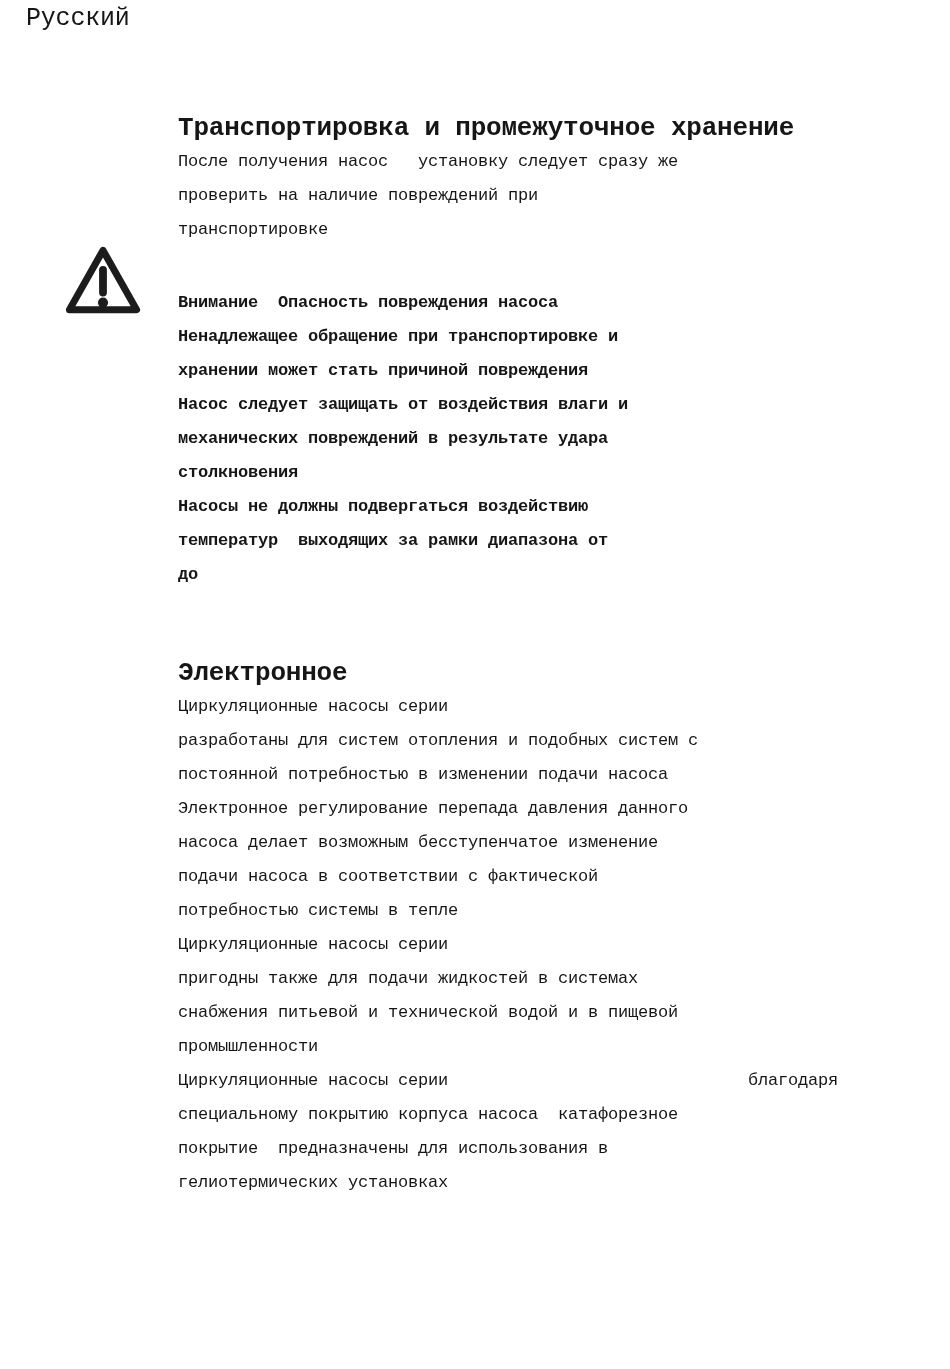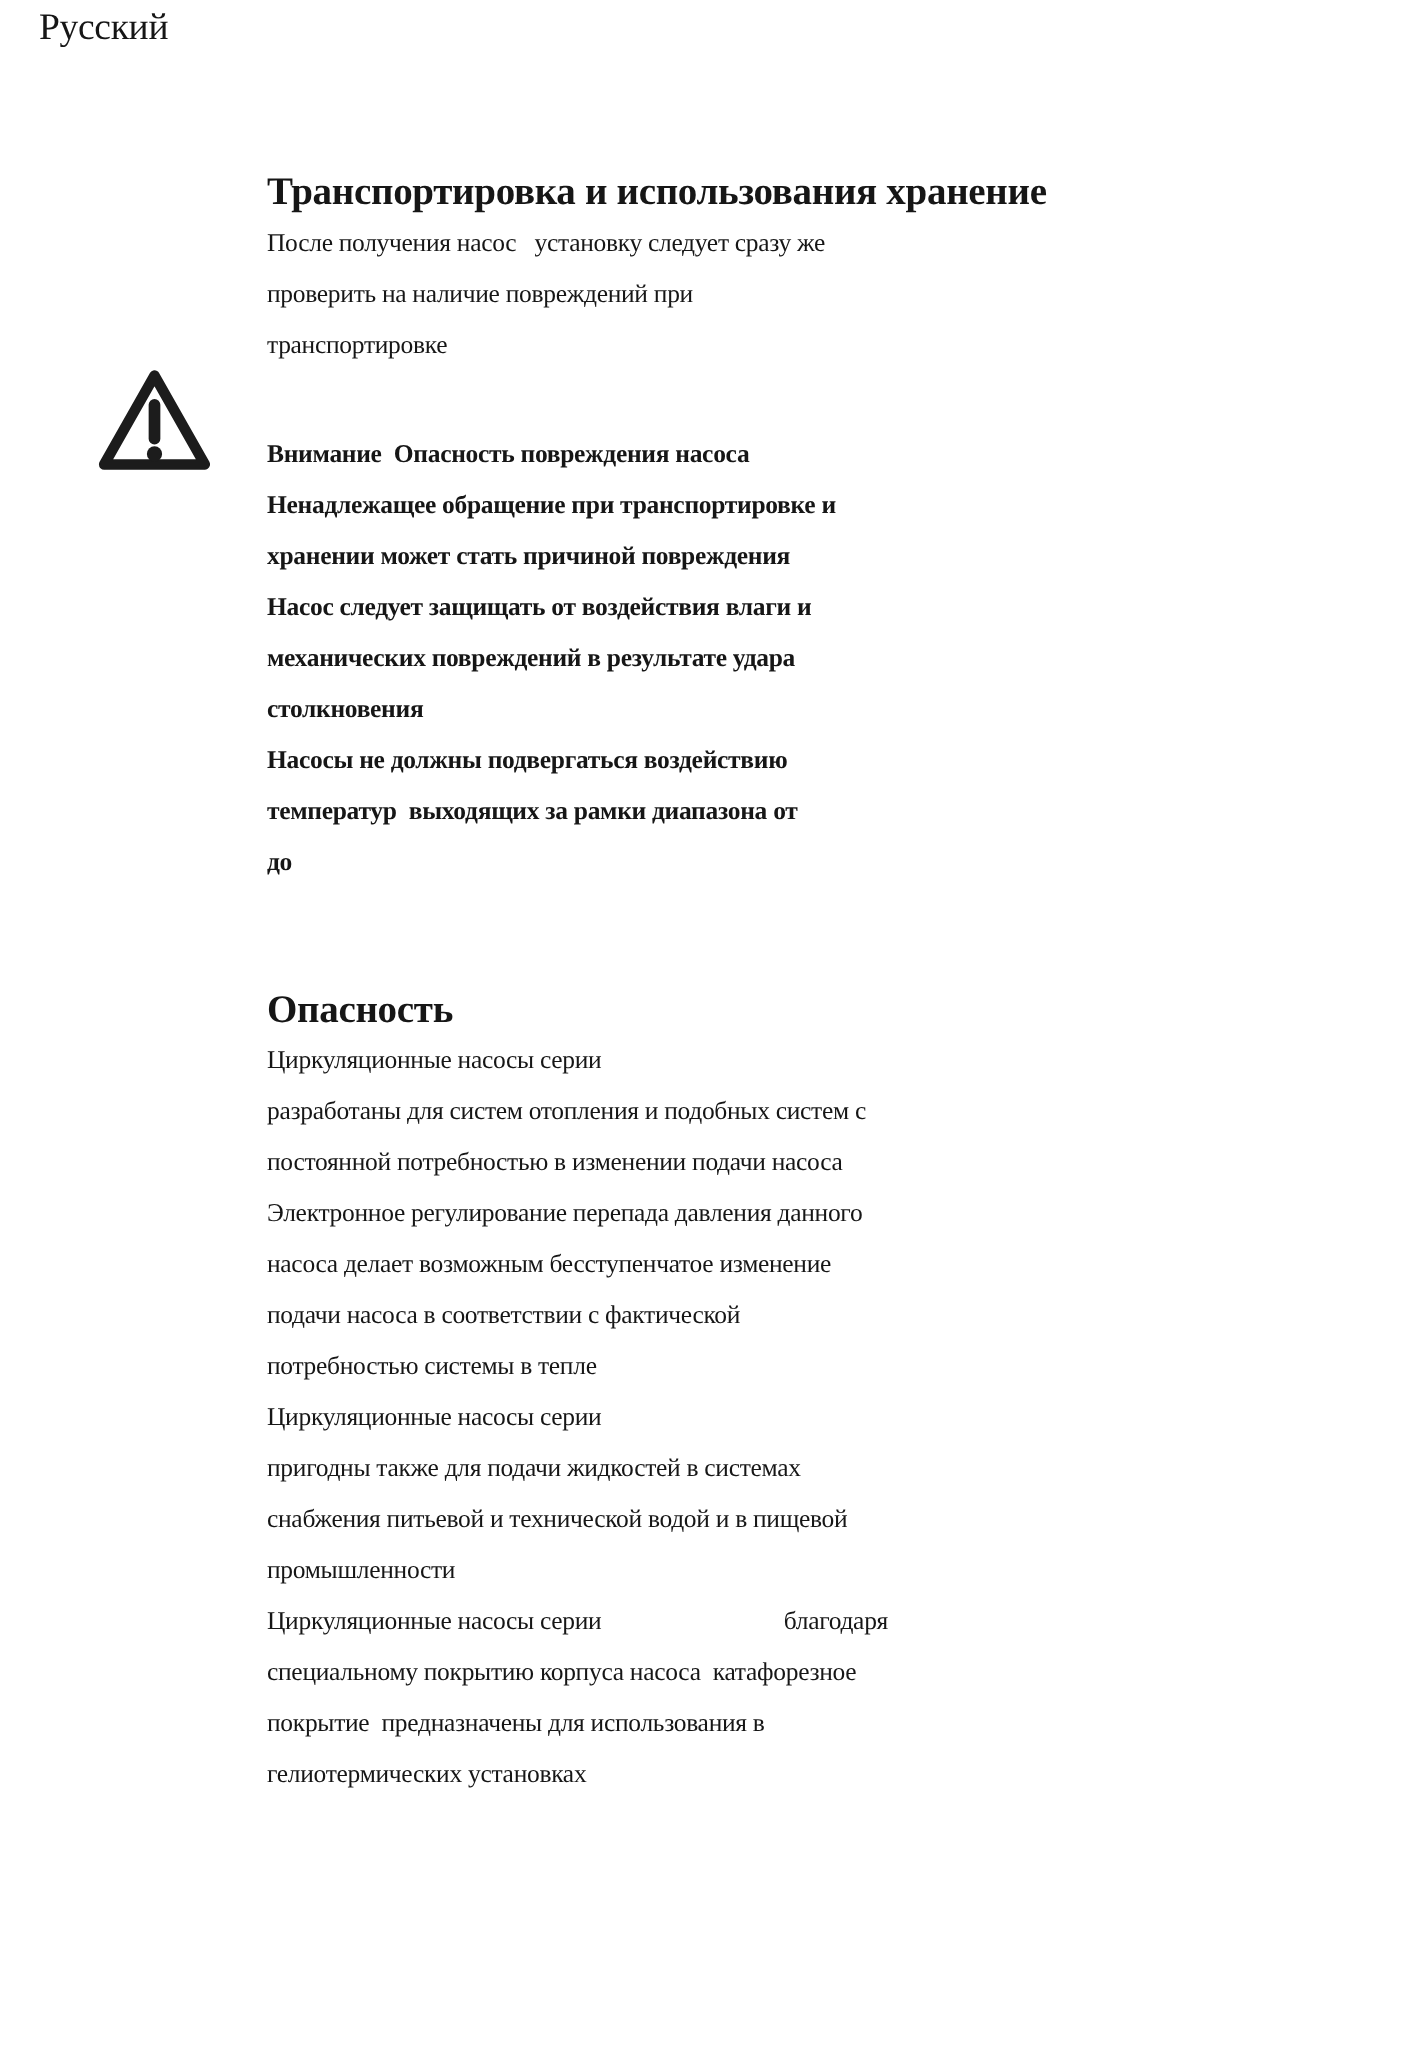--- a/index.html
+++ b/index.html
@@ -6,21 +6,21 @@
     margin: 0;
     padding: 0;
     background: #ffffff;
   }
   .page {
     position: relative;
     width: 950px;
     height: 1369px;
     background: #ffffff;
     overflow: hidden;
-    font-family: Liberation Serif, serif;
+    font-family: Liberation Mono, monospace;
     color: #161616;
     letter-spacing: -0.2px;
   }
   .language-label {
     position: absolute;
     left: 26px;
     top: 2px;
     font-size: 25px;
     line-height: 34px;
     color: #161616;
@@ -69,39 +69,39 @@
   <div class="warning-icon">
     <svg viewBox="0 0 100 92" width="78" height="72" aria-hidden="true">
       <path d="M50 8 L93 84 L7 84 Z" fill="none" stroke="#1c1c1c" stroke-width="9" stroke-linejoin="round"></path>
       <path d="M50 33 L50 62" fill="none" stroke="#1c1c1c" stroke-width="10" stroke-linecap="round"></path>
       <circle cx="50" cy="75" r="6.5" fill="#1c1c1c"></circle>
     </svg>
   </div>
 
   <div class="content">
 
-    <h1>Транспортировка и использования хранение</h1>
+    <h1>Транспортировка и промежуточное хранение</h1>
 
     <p>После получения насос   установку следует сразу же
 проверить на наличие повреждений при
 транспортировке</p>
 
     <p class="bold">Внимание  Опасность повреждения насоса
 Ненадлежащее обращение при транспортировке и
 хранении может стать причиной повреждения
 Насос следует защищать от воздействия влаги и
 механических повреждений в результате удара
 столкновения
 Насосы не должны подвергаться воздействию
 температур  выходящих за рамки диапазона от
 до</p>
 
     <div class="section-gap"></div>
 
-    <h2>Опасность</h2>
+    <h2>Электронное</h2>
 
     <p>Циркуляционные насосы серии
 разработаны для систем отопления и подобных систем с
 постоянной потребностью в изменении подачи насоса
 Электронное регулирование перепада давления данного
 насоса делает возможным бесступенчатое изменение
 подачи насоса в соответствии с фактической
 потребностью системы в тепле
 Циркуляционные насосы серии
 пригодны также для подачи жидкостей в системах

